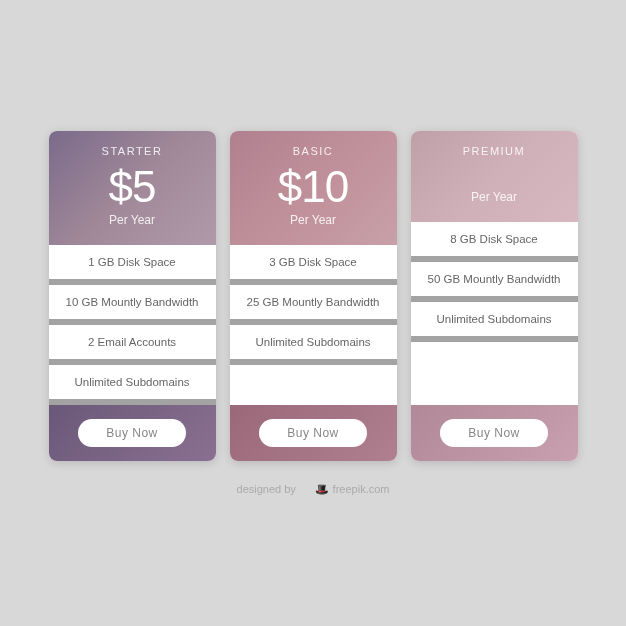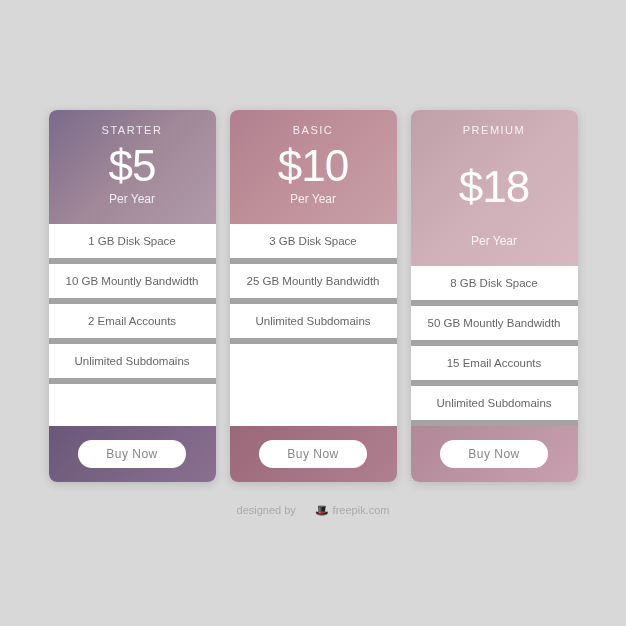--- a/index.html
+++ b/index.html
@@ -161,27 +161,25 @@
         <div class="feature-row">25 GB Mountly Bandwidth</div>
         <div class="feature-row">Unlimited Subdomains</div>
       </div>
       <div class="plan-footer">
         <button class="buy-button">Buy Now</button>
       </div>
     </div>
     <div class="plan-card plan-premium">
       <div class="plan-header">
         <div class="plan-name">PREMIUM</div>
-        <div class="plan-price">$18</div>
         <div class="plan-period">Per Year</div>
       </div>
       <div class="plan-features">
         <div class="feature-row">8 GB Disk Space</div>
         <div class="feature-row">50 GB Mountly Bandwidth</div>
-        <div class="feature-row">15 Email Accounts</div>
         <div class="feature-row">Unlimited Subdomains</div>
       </div>
       <div class="plan-footer">
         <button class="buy-button">Buy Now</button>
       </div>
     </div>
   </div>
 
 <div class="footer-credit">
   <span>designed by</span>

